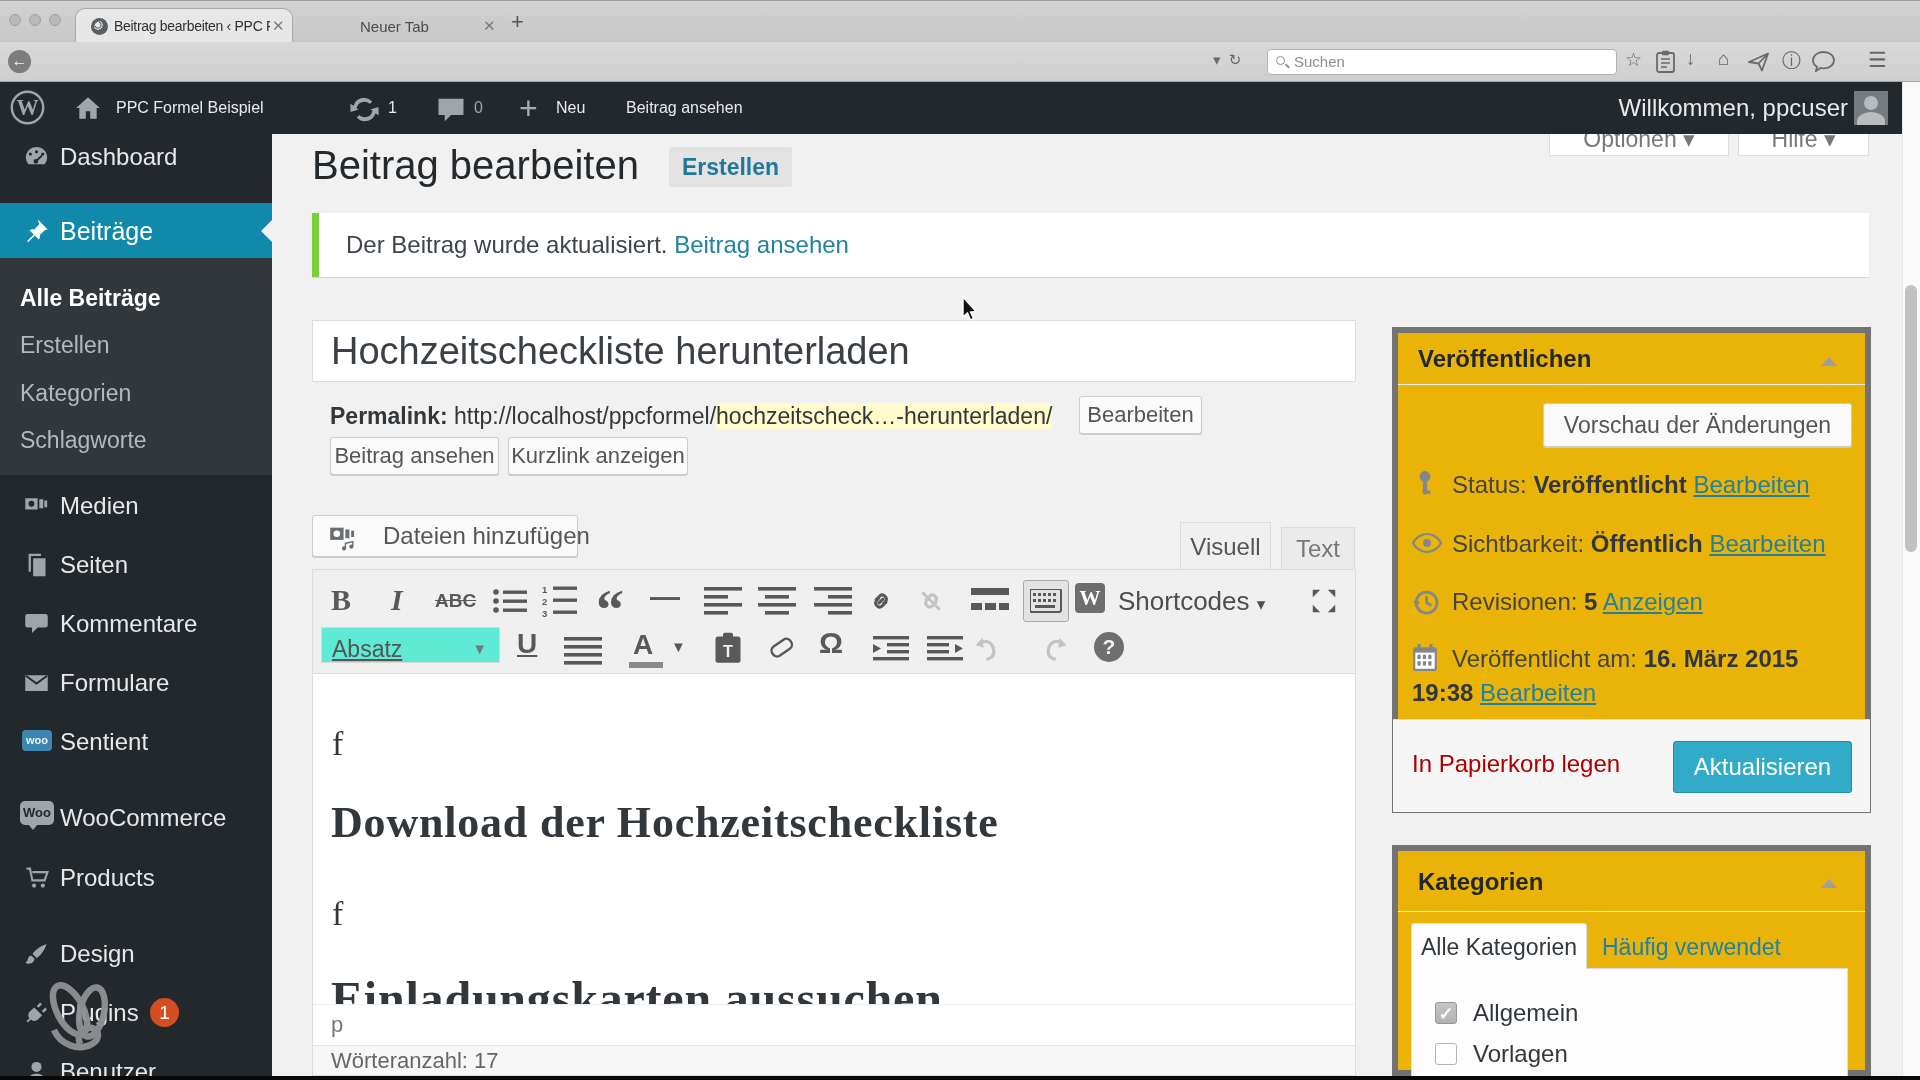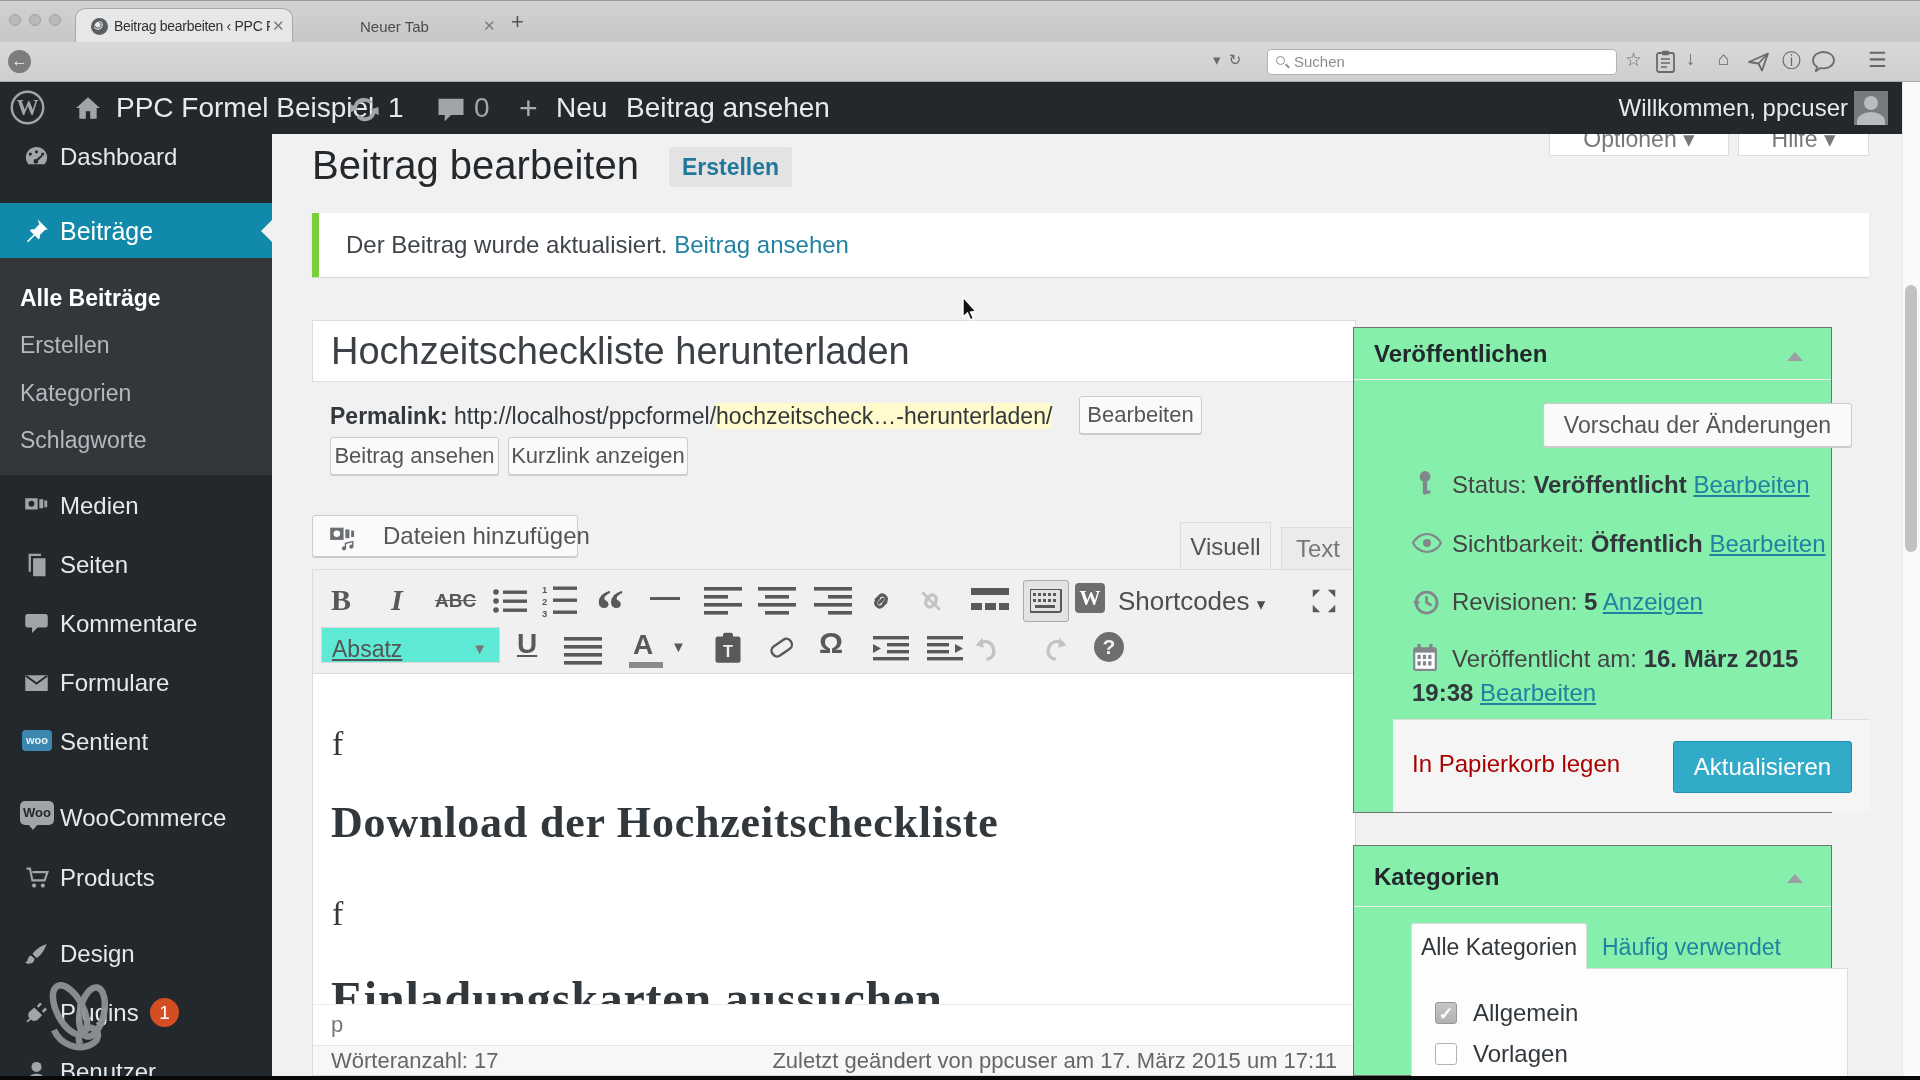--- a/index.html
+++ b/index.html
@@ -42,21 +42,21 @@
   #searchfield { position:absolute; left:1267px; top:7px; width:350px; height:26px; background:#fff;
     border:1px solid #b2b2b2; border-radius:4px; font-size:15px; line-height:24px; color:#8d8d8d;
     padding-left:26px;}
   .mag { position:absolute; left:8px; top:6px; width:9px; height:9px; border:1.5px solid #8f8f8f;
     border-radius:50%; }
   .mag:after { content:""; position:absolute; left:8px; top:8px; width:5px; height:1.5px;
     background:#8f8f8f; transform:rotate(45deg); }
   .bicon { position:absolute; top:6px; font-size:19px; color:#676767; }
   
   #adminbar { position:absolute; left:0; top:82px; width:1920px; height:52px; background:#23282d; z-index:2; }
-  #adminbar .itm { position:absolute; top:0; height:52px; line-height:52px; color:#e8eaec; font-size:28px; }
+  #adminbar .itm { position:absolute; top:0; height:52px; line-height:52px; color:#e8eaec; font-size:16px; }
   #adminbar .grey { color:#a0a5aa; }
   #wplogo { position:absolute; left:9px; top:7px; width:37px; height:37px; }
   #avatar { position:absolute; left:1854px; top:9px; width:34px; height:34px; background:#767b80; overflow:hidden;}
   #avatar:before { content:""; position:absolute; left:10px; top:5px; width:14px; height:14px; border-radius:50%; background:#b9bcbe; }
   #avatar:after { content:""; position:absolute; left:3px; top:21px; width:28px; height:18px; border-radius:50% 50% 0 0; background:#b9bcbe; }
   
   .scropt { position:absolute; top:108px; height:48px; background:#fff; border:1px solid #ddd;
     border-top:none; color:#777; font-size:23px; text-align:center; line-height:62px; z-index:1; }
   
   #sidebar { position:absolute; left:0; top:134px; width:272px; height:946px; background:#23282d; z-index:2;}
@@ -98,21 +98,21 @@
     border-bottom:1px solid #dcdcdc; }
   .tico { position:absolute; color:#595959; }
   #econtent { position:absolute; left:0; top:105px; width:1042px; height:329px; background:#fff;
     overflow:hidden; font-family:"Liberation Serif", serif; color:#32373c; }
   #statusbar { position:absolute; left:0; top:434px; width:1042px; height:41px; background:#fff;
     border-top:1px solid #eee; color:#777; font-size:22px; font-family:"Liberation Sans",sans-serif;
     line-height:40px; padding-left:18px; }
   #wordcount { position:absolute; left:0; top:475px; width:1042px; height:30px; background:#f7f7f7;
     border-top:1px solid #e5e5e5; color:#666; font-size:22px; line-height:29px; padding:0 18px; }
   
-  .panel { position:absolute; left:1353px; background:#86efac; border:1px solid #737373; width:479px; }
+  .panel { position:absolute; left:1392px; background:#eab308; border:6px solid #737373; width:479px; }
   .phead { position:relative; height:52px; border-bottom:1px solid #eee; font-size:24px; font-weight:700;
     color:#23282d; line-height:52px; padding-left:20px; }
   .ptoggle { position:absolute; right:28px; top:24px; width:0; height:0;
     border:8px solid transparent; border-bottom:9px solid #9b9fa3; border-top:none;}
   #btn-vorschau { position:absolute; left:1543px; top:403px; width:309px; height:44px; background:#fafafa;
     border:1px solid #ccc; border-radius:3px; box-shadow:0 1px 0 #ccc; color:#555; font-size:24px;
     text-align:center; line-height:42px; font-size:23px; }
   .prow { position:absolute; left:1452px; font-size:24px; color:#444; white-space:nowrap; }
   .prow b { color:#32373c; }
   .prow a, #permalink a { color:#2181a1; text-decoration:underline; }
@@ -448,21 +448,20 @@
   </div>
   <div id="econtent">
     <div style="position:absolute; left:19px; top:50px; font-size:34px;">f</div>
     <div style="position:absolute; left:18px; top:122px; font-size:44px; font-weight:700; letter-spacing:0.8px;">Download der Hochzeitscheckliste</div>
     <div style="position:absolute; left:19px; top:220px; font-size:34px;">f</div>
     <div style="position:absolute; left:18px; top:296px; font-size:48px; font-weight:700; letter-spacing:0.8px;">Einladungskarten aussuchen</div>
   </div>
   <div id="statusbar">p</div>
   <div id="wordcount">
       <span style="float:left;">Wörteranzahl: 17</span>
-      <span style="float:right;">Zuletzt geändert von ppcuser am 17. März 2015 um 17:11</span>
     </div>
 </div>
 
 <div class="panel" style="top:327px; height:486px;">
   <div class="phead">Veröffentlichen<span class="ptoggle"></span></div>
 </div>
 <div id="btn-vorschau">Vorschau der Änderungen</div>
 <svg class="picon" style="top:470px;" width="26" height="28" viewBox="0 0 24 26">
   <circle cx="12" cy="6" r="5" fill="#82878c"></circle>
     <rect x="10" y="9" width="4" height="14" rx="2" fill="#82878c"></rect>

